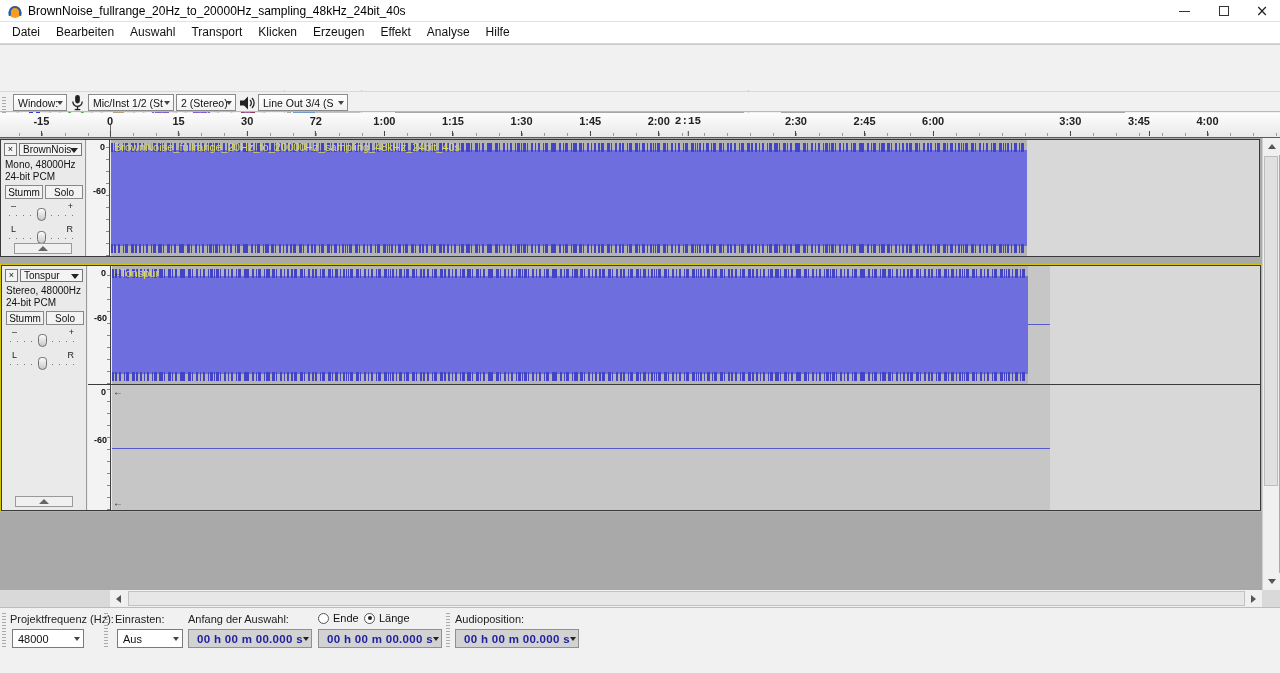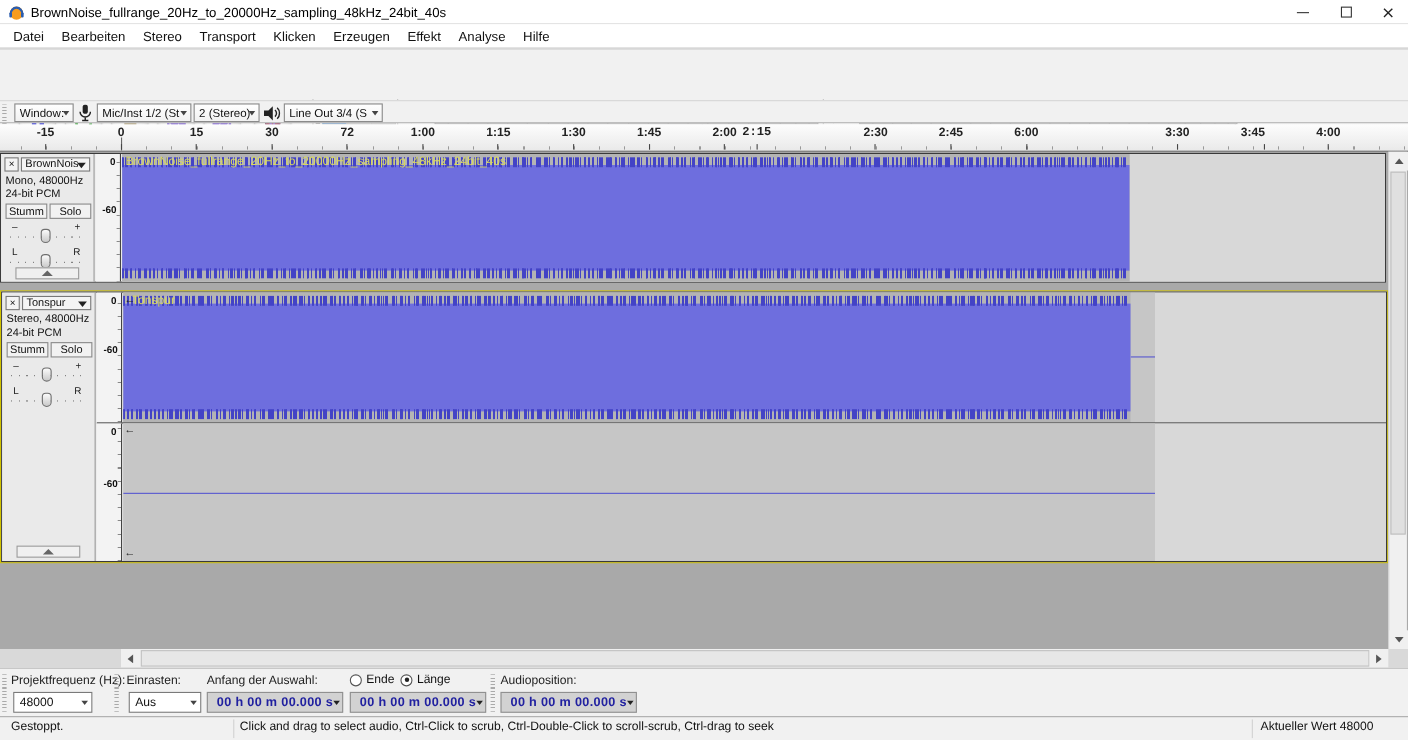--- a/index.html
+++ b/index.html
@@ -10,21 +10,21 @@
 
   
   .titlebar{position:absolute;left:0;top:0;width:1280px;height:22px;background:#fff;border-bottom:1px solid #e2e2e2;}
   .title-text{position:absolute;left:28px;top:4px;font-size:12px;color:#000;white-space:nowrap;}
   .winbtn{position:absolute;top:0;width:40px;height:22px;display:flex;align-items:center;justify-content:center;color:#222;}
   .min-glyph{width:11px;height:1px;background:#333;}
   .max-glyph{width:10px;height:10px;border:1px solid #333;}
   .close-glyph{font-size:15px;line-height:1;color:#222;font-family:"DejaVu Sans",sans-serif;}
 
   
-  .menubar{position:absolute;left:0;top:22px;width:1280px;height:22px;background:#fff;border-bottom:1px solid #d8d8d8;display:flex;align-items:center;padding-left:4px;}
+  .menubar{position:absolute;left:0;top:22px;width:1280px;height:22px;background:#fff;border-bottom:1px solid #d8d8d8;display:flex;align-items:flex-start;padding-left:4px;}
   .menu-item{font-size:12px;padding:3px 8px;color:#111;white-space:nowrap;}
 
   
   .toolzone{position:absolute;left:0;top:44px;width:1280px;height:47px;background:#f1f1f1;border-top:1px solid #c9c9c9;}
   .grip{position:absolute;width:4px;background:repeating-linear-gradient(0deg,#aaa 0 1px,transparent 1px 3px);}
   .vsep{position:absolute;width:1px;background:#c6c6c6;}
   .tbtn{position:absolute;top:50px;width:34px;height:34px;border-radius:50%;
         background:radial-gradient(circle at 35% 30%,#ffffff,#e6e6e6 62%,#d4d4d4);
         border:1px solid #c4c4c4;box-shadow:inset 0 -2px 3px rgba(0,0,0,.10),0 1px 2px rgba(0,0,0,.18);
         display:flex;align-items:center;justify-content:center;}
@@ -147,21 +147,21 @@
         <div class="max-glyph"></div>
       </div>
     <div class="winbtn" style="left:1242px">
         <span class="close-glyph">×</span>
       </div>
   </div>
 
   <div class="menubar" id="menubar">
       <span class="menu-item">Datei</span>
       <span class="menu-item">Bearbeiten</span>
-      <span class="menu-item">Stereo</span>
+      <span class="menu-item">Auswahl</span>
       <span class="menu-item">Transport</span>
       <span class="menu-item">Klicken</span>
       <span class="menu-item">Erzeugen</span>
       <span class="menu-item">Effekt</span>
       <span class="menu-item">Analyse</span>
       <span class="menu-item">Hilfe</span>
     </div>
 
   <div class="toolzone">
     <div class="grip" style="left:2px;top:48px;height:38px"></div>
@@ -857,21 +857,14 @@
       </div>
 
     <div class="grip" style="left:446px;top:5px;height:34px"></div>
     <span class="sl-label" style="left:455px">Audioposition:</span>
     <div class="timefield" style="left:455px">
         <b>00 h 00 m 00.000 s</b>
         <i class="tri"></i>
       </div>
   </div>
 
-  <div class="statusbar">
-    <span class="cell" style="left:10px">Gestoppt.</span>
-    <div class="st-sep" style="left:212px"></div>
-    <span class="cell" style="left:218px">Click and drag to select audio, Ctrl-Click to scrub, Ctrl-Double-Click to scroll-scrub, Ctrl-drag to seek</span>
-    <div class="st-sep" style="left:1138px"></div>
-    <span class="cell" style="left:1146px">Aktueller Wert 48000</span>
-  </div>
 
 </div>
 
 </body></html>

